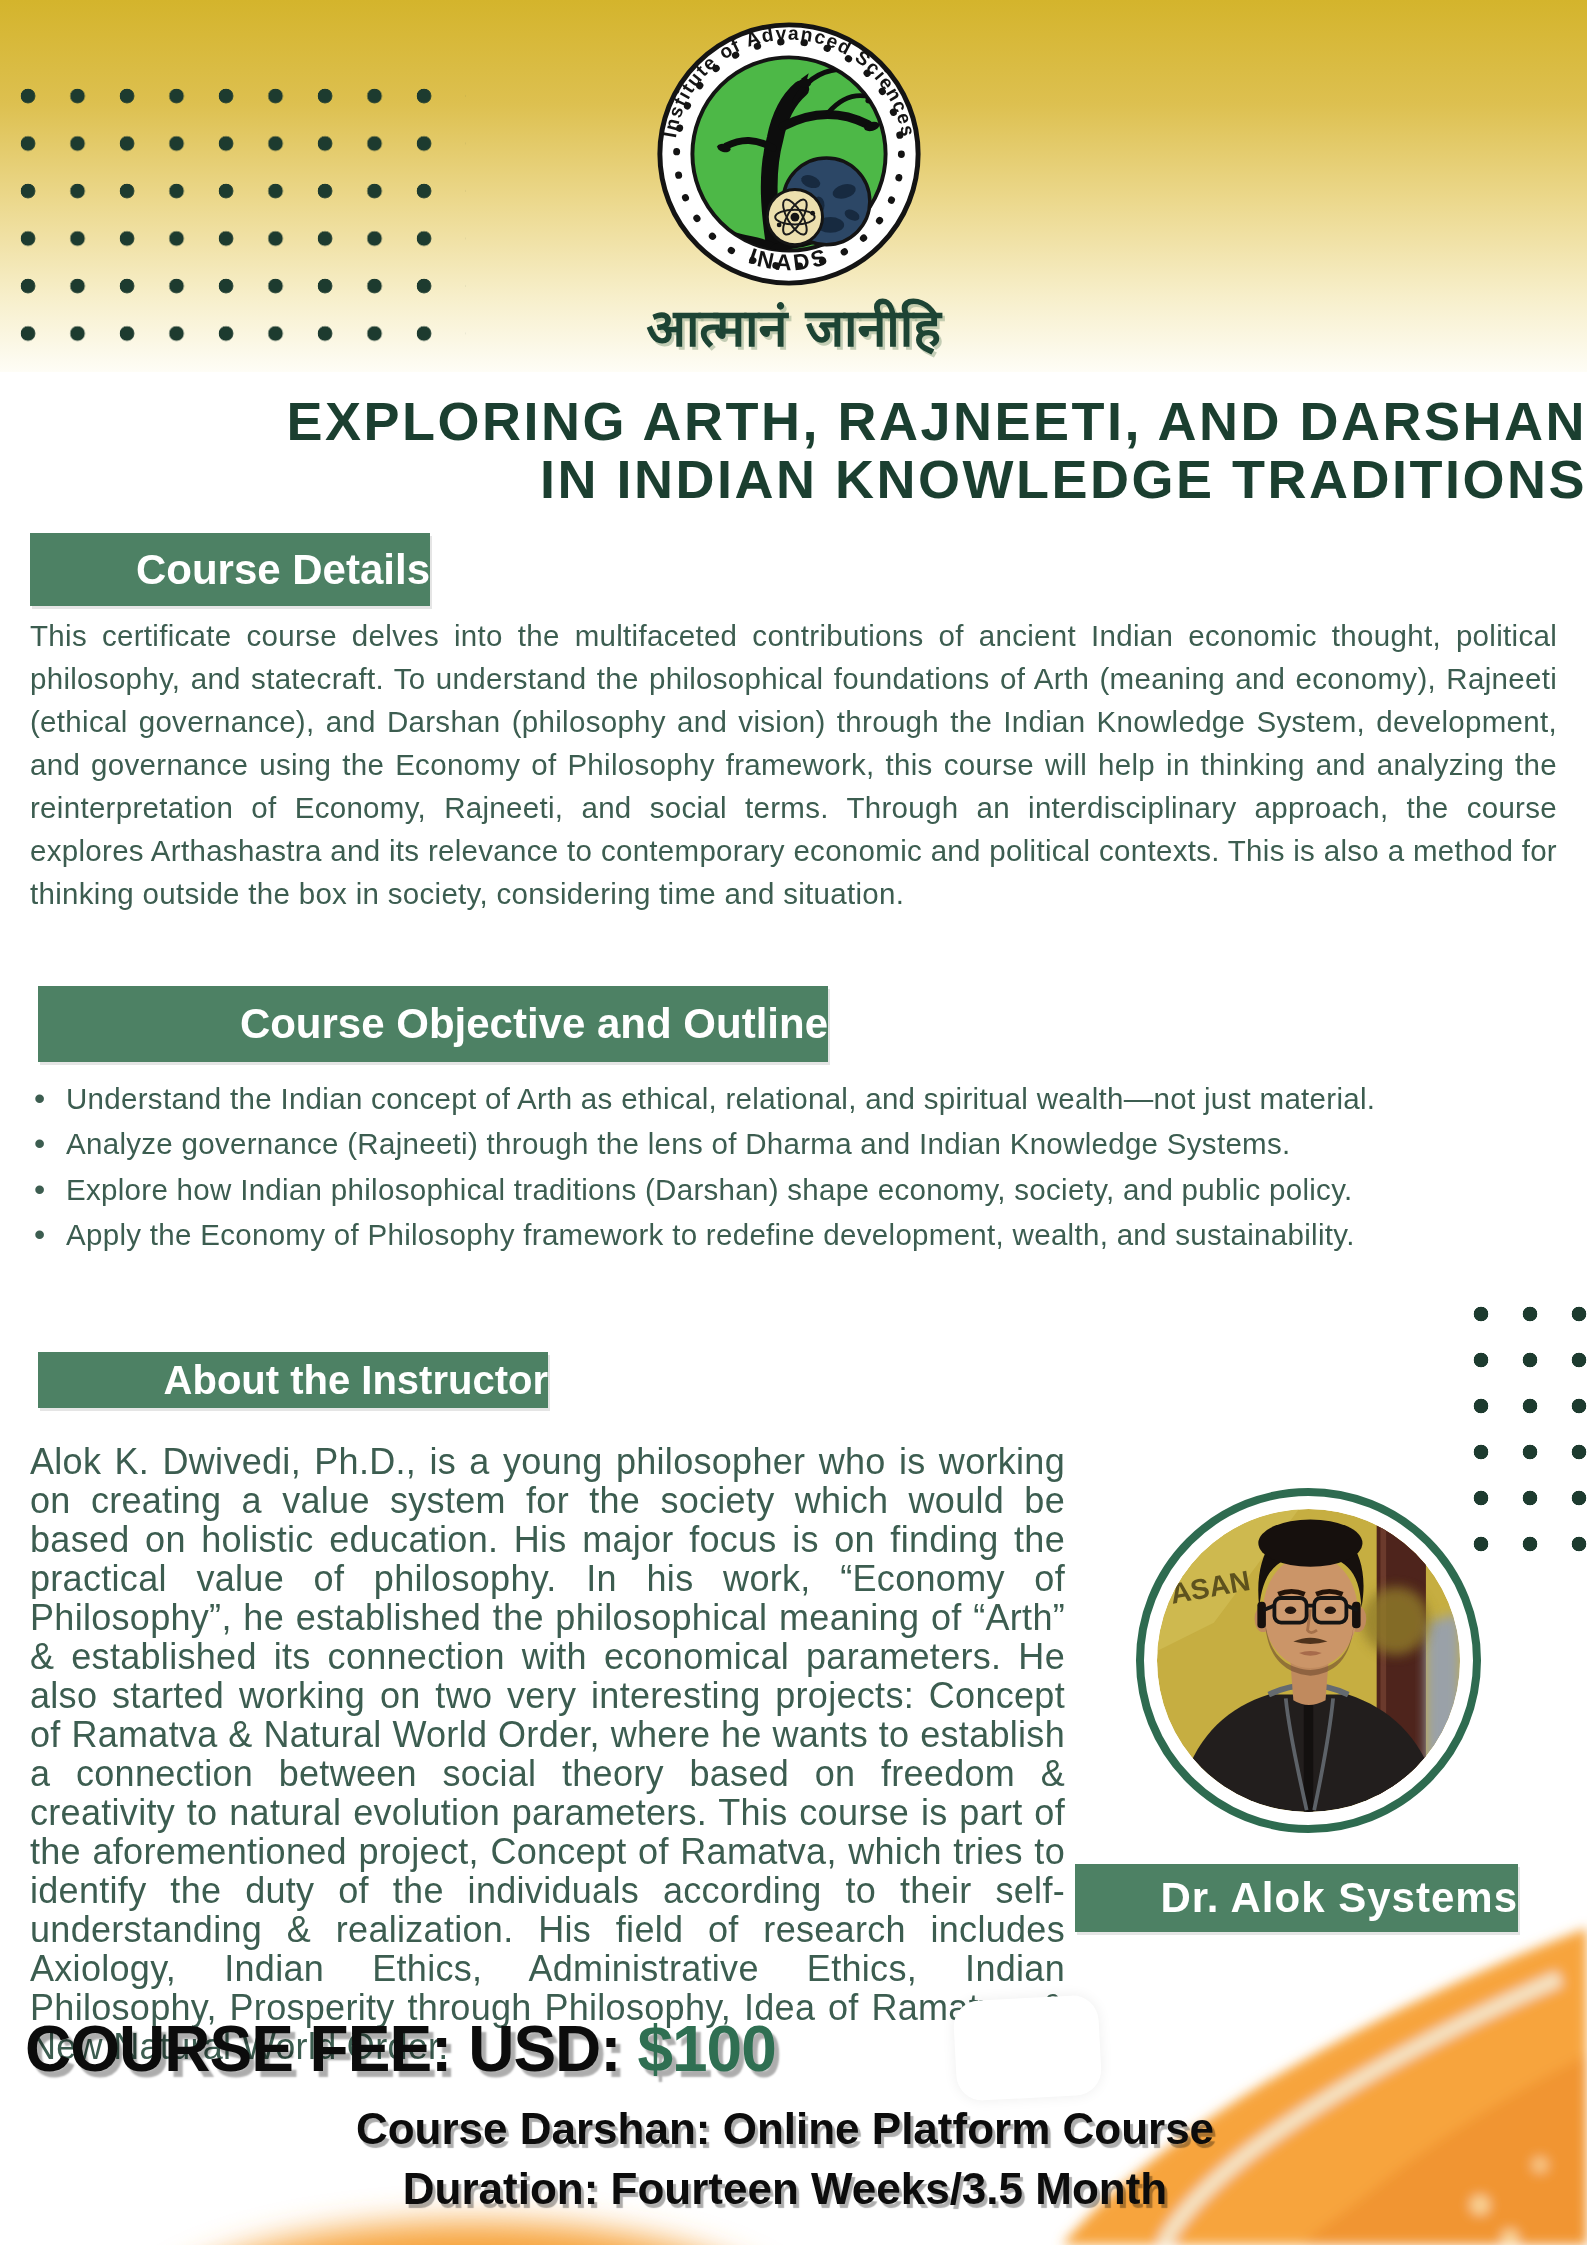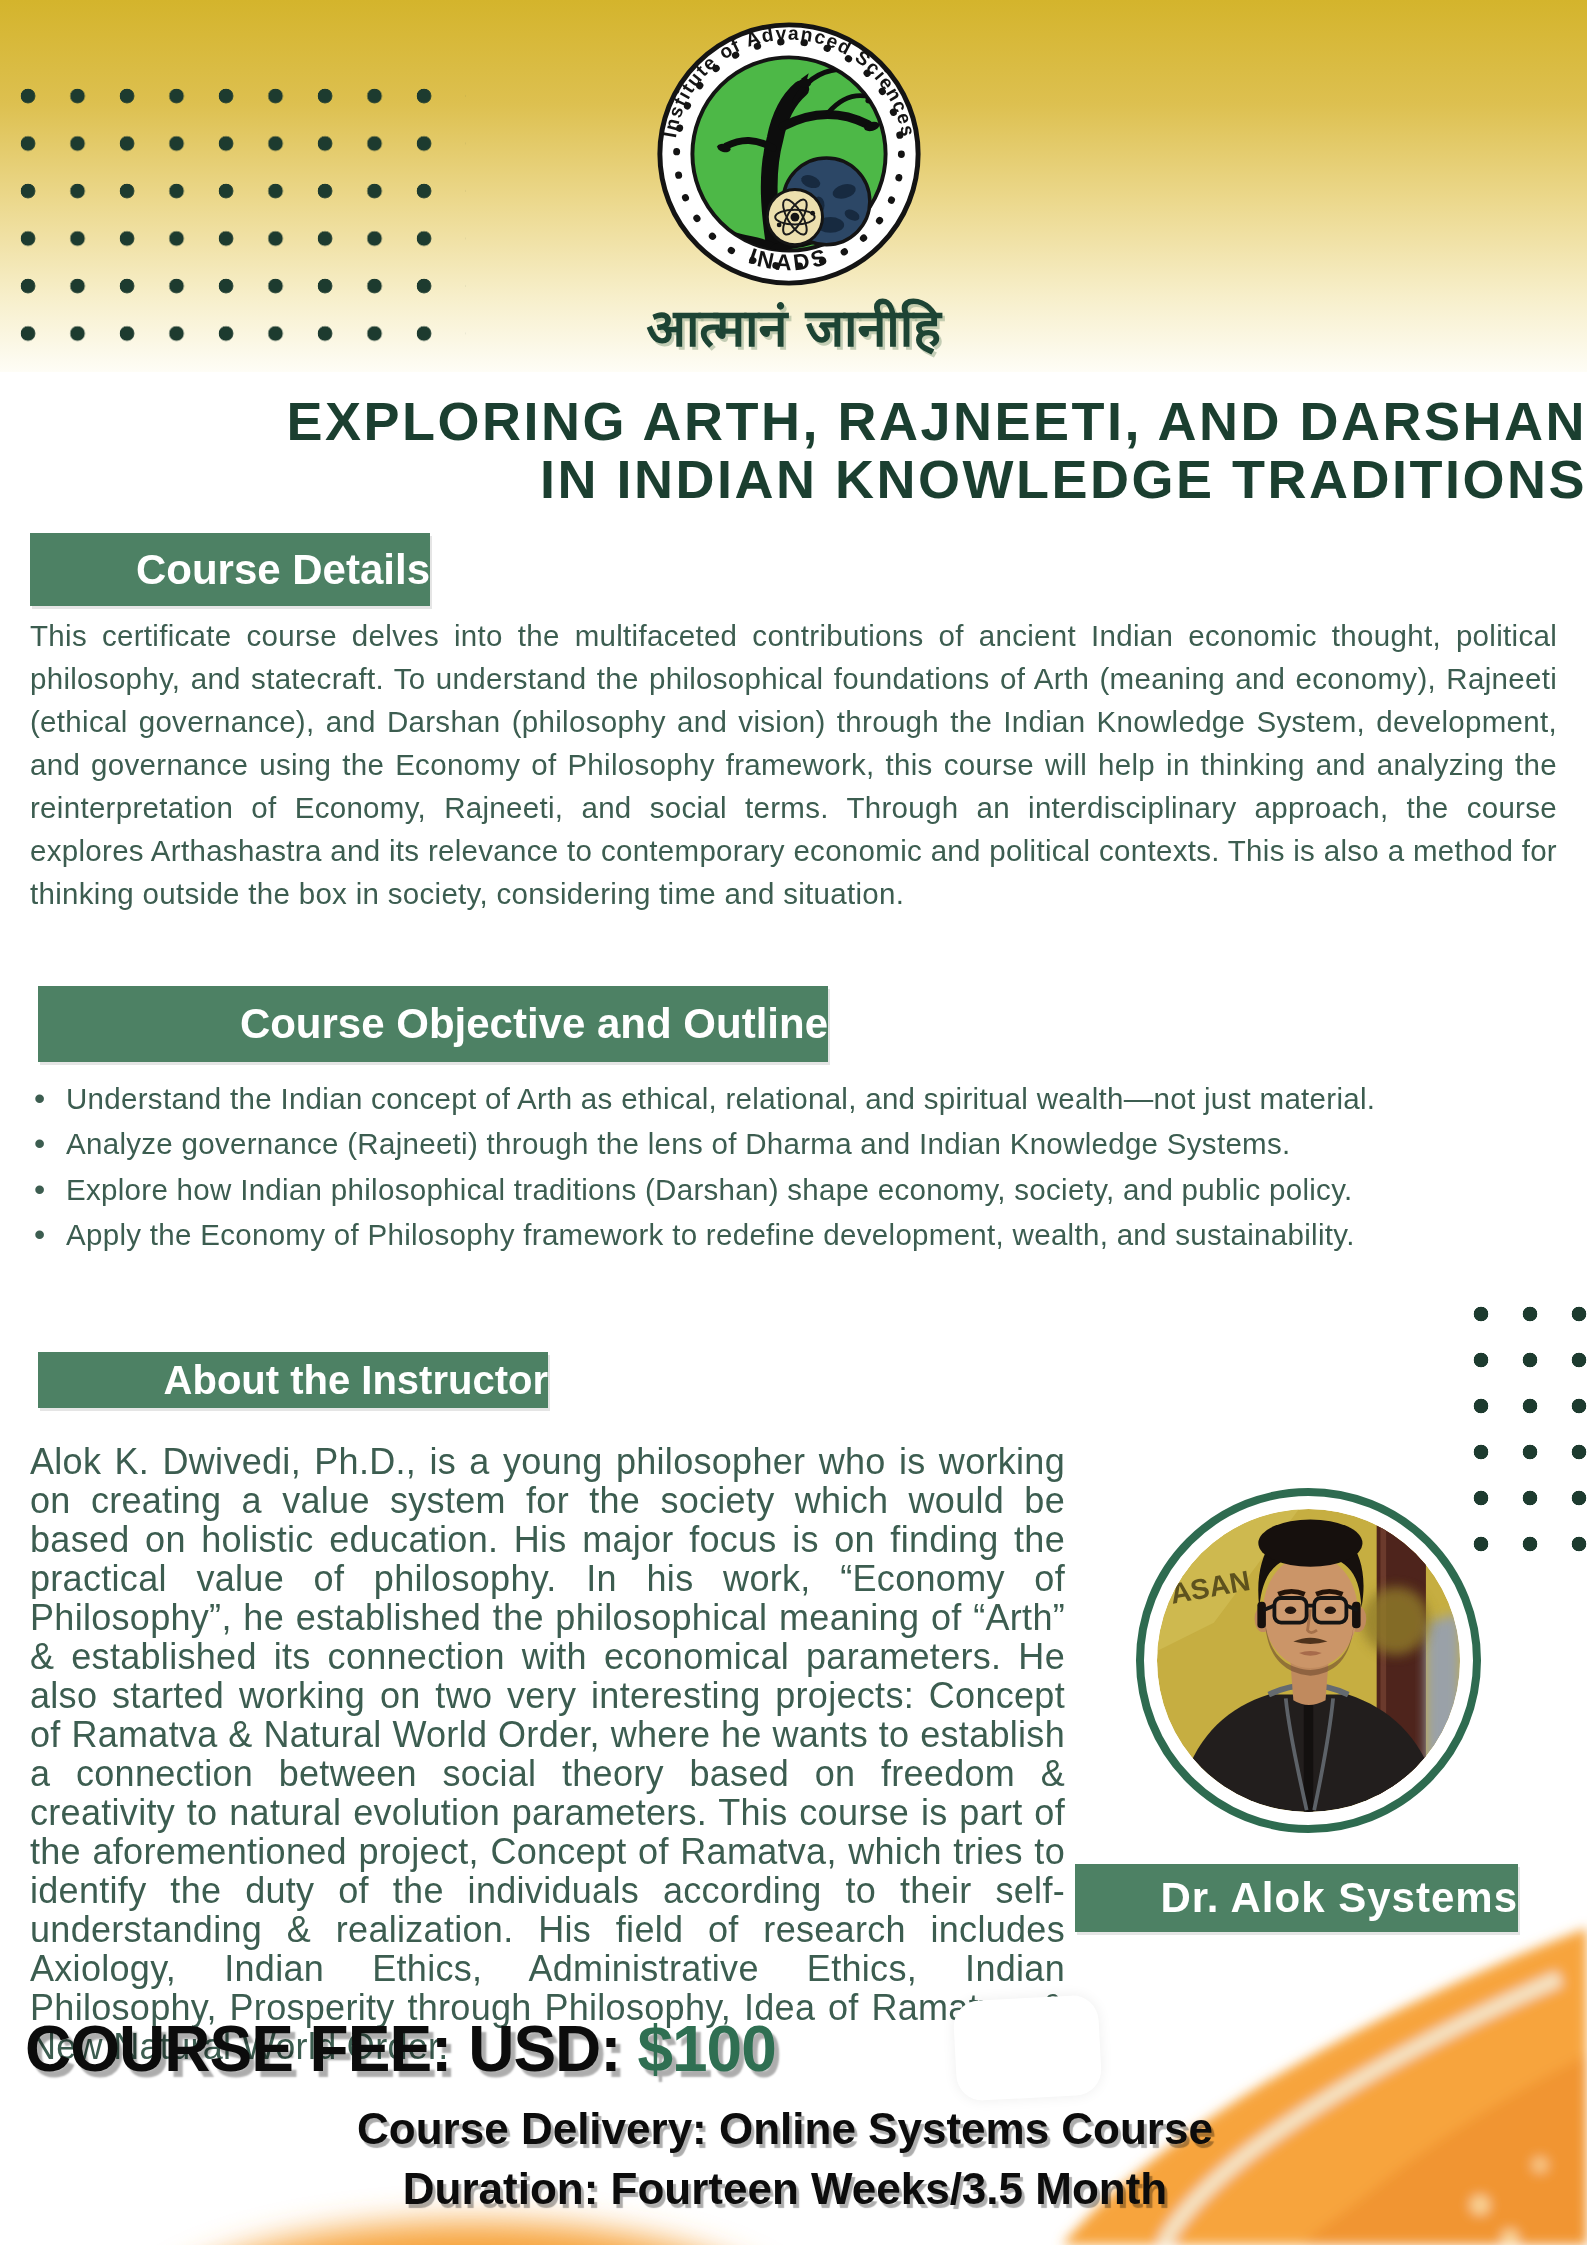--- a/index.html
+++ b/index.html
@@ -265,17 +265,17 @@
 
     <div class="banner banner-name">
       <span>Dr. Alok Systems</span>
     </div>
 
     <div class="white-blob"></div>
     <div class="fee-line">
       <span>COURSE FEE: USD:</span>
       <span class="fee-amount">$100</span>
     </div>
-    <div class="delivery-line">Course Delivery: Online Systems Course</div>
+    <div class="delivery-line">Course Darshan: Online Platform Course</div>
     <div class="duration-line">Duration: Fourteen Weeks/3.5 Month</div>
   </div>
 
 </div>
 
 </body></html>

